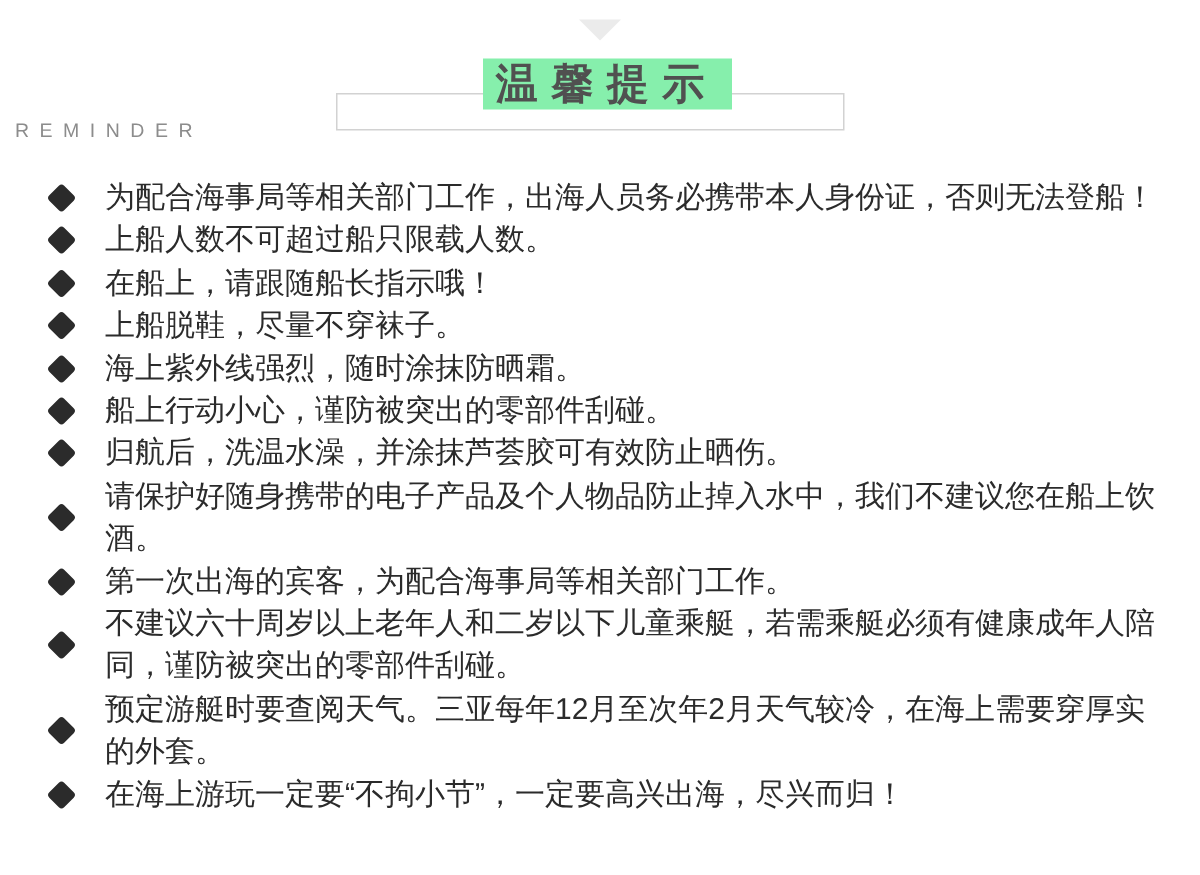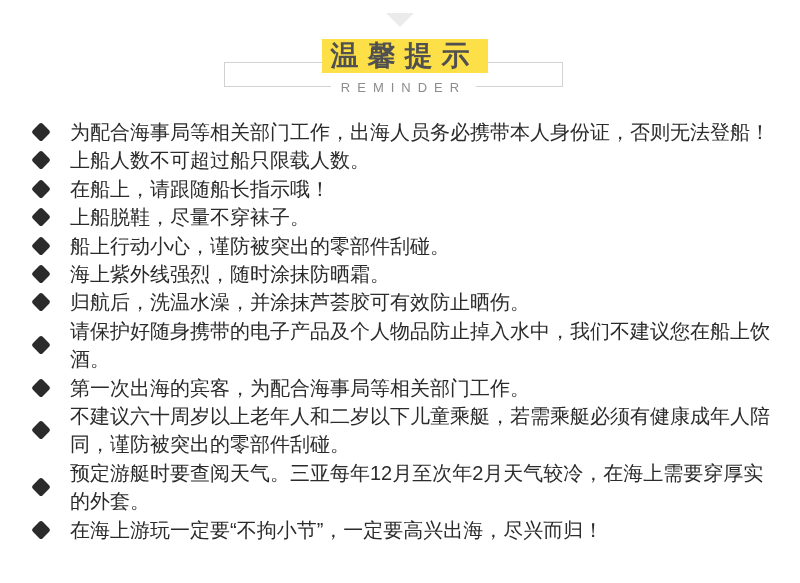--- a/index.html
+++ b/index.html
@@ -21,28 +21,28 @@
   .frame {
     position: absolute; left: 224px; top: 62px;
     width: 339px; height: 25px;
     border: 1px solid #d2d2d2;
   }
   .title-row {
     position: absolute; top: 39px; left: 0; width: 800px;
     text-align: center; line-height: 34px; white-space: nowrap;
   }
   .title-row .t {
-    display: inline-block; background: #fde047;
+    display: inline-block; background: #86efac;
     padding: 0 9px; margin-right: -9px;
     font-size: 28px; font-weight: bold;
     letter-spacing: 9px; color: #505050;
   }
   .sub-row {
     position: absolute; top: 78px; left: 0; width: 800px;
-    text-align: center; line-height: 18px; white-space: nowrap;
+    text-align: left; line-height: 18px; white-space: nowrap;
   }
   .sub-row .s {
     display: inline-block; background: #ffffff;
     padding: 0 10px; margin-right: -7px;
     font-size: 13px; letter-spacing: 7px; color: #8c8c8c;
   }
   .tips { list-style: none; margin: 0; padding: 13px 30px 0 32px; }
   .tip { display: flex; align-items: center; }
   .marker {
     flex: 0 0 18px; height: 28.4px; margin-right: 20px;
@@ -86,25 +86,25 @@
   <li class="tip">
     <span class="marker"></span>
     <span class="tip-text">在船上，请跟随船长指示哦！</span>
   </li>
   <li class="tip">
     <span class="marker"></span>
     <span class="tip-text">上船脱鞋，尽量不穿袜子。</span>
   </li>
   <li class="tip">
     <span class="marker"></span>
-    <span class="tip-text">船上行动小心，谨防被突出的零部件刮碰。</span>
+    <span class="tip-text">海上紫外线强烈，随时涂抹防晒霜。</span>
   </li>
   <li class="tip">
     <span class="marker"></span>
-    <span class="tip-text">海上紫外线强烈，随时涂抹防晒霜。</span>
+    <span class="tip-text">船上行动小心，谨防被突出的零部件刮碰。</span>
   </li>
   <li class="tip">
     <span class="marker"></span>
     <span class="tip-text">归航后，洗温水澡，并涂抹芦荟胶可有效防止晒伤。</span>
   </li>
   <li class="tip">
     <span class="marker"></span>
     <span class="tip-text">请保护好随身携带的电子产品及个人物品防止掉入水中，我们不建议您在船上饮酒。</span>
   </li>
   <li class="tip">

